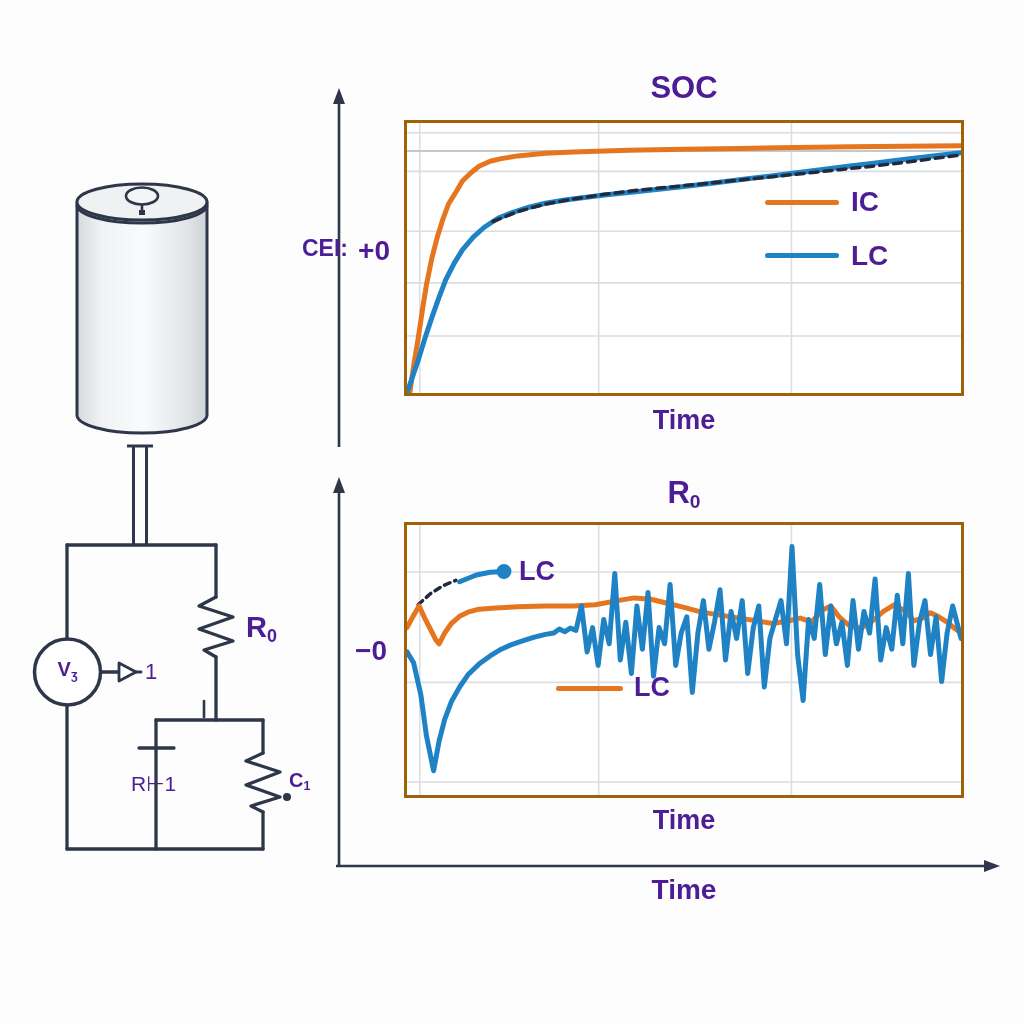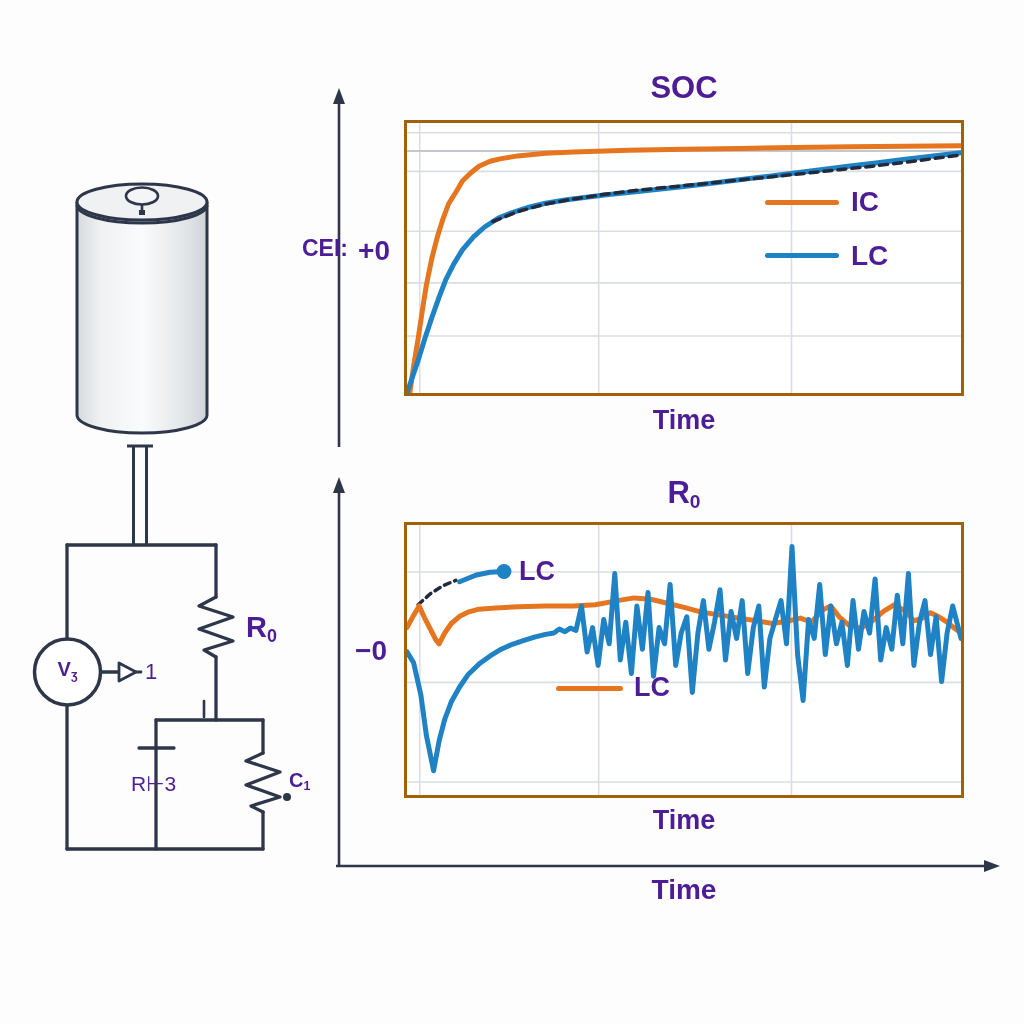--- a/index.html
+++ b/index.html
@@ -82,21 +82,21 @@
   <div class="lbl w600 center" style="left:341px;top:637px;width:60px;font-size:28px;">−0</div>
   <div class="lbl w600 center" style="left:404px;top:876px;width:560px;font-size:28px;">Time</div>
 
   <div class="lbl w600 center" style="left:41px;top:659px;width:53px;font-size:20px;">
     <span>V</span><span class="sub">ʒ</span>
   </div>
   <div class="lbl" style="left:145px;top:661px;font-size:22px;">1</div>
   <div class="lbl w600" style="left:246px;top:613px;font-size:29px;">
     <span>R</span><span class="sub">0</span>
   </div>
-  <div class="lbl" style="left:131px;top:773px;font-size:21px;">R⊢3</div>
+  <div class="lbl" style="left:131px;top:773px;font-size:21px;">R⊢1</div>
   <div class="lbl w600" style="left:289px;top:770px;font-size:20px;">
     <span>C</span><span class="sub">1</span>
   </div>
 
   <div class="lbl w600 center" style="left:404px;top:72px;width:560px;font-size:31px;">
     <span>SOC</span><span class="sub"></span>
   </div>
   <div class="chart" style="left:404px;top:120px;width:560px;height:276px;">
       <svg width="554" height="270">
         <line x1="12.741999999999999" y1="0" x2="12.741999999999999" y2="270" stroke="#dadee2" stroke-width="1.6"></line>

